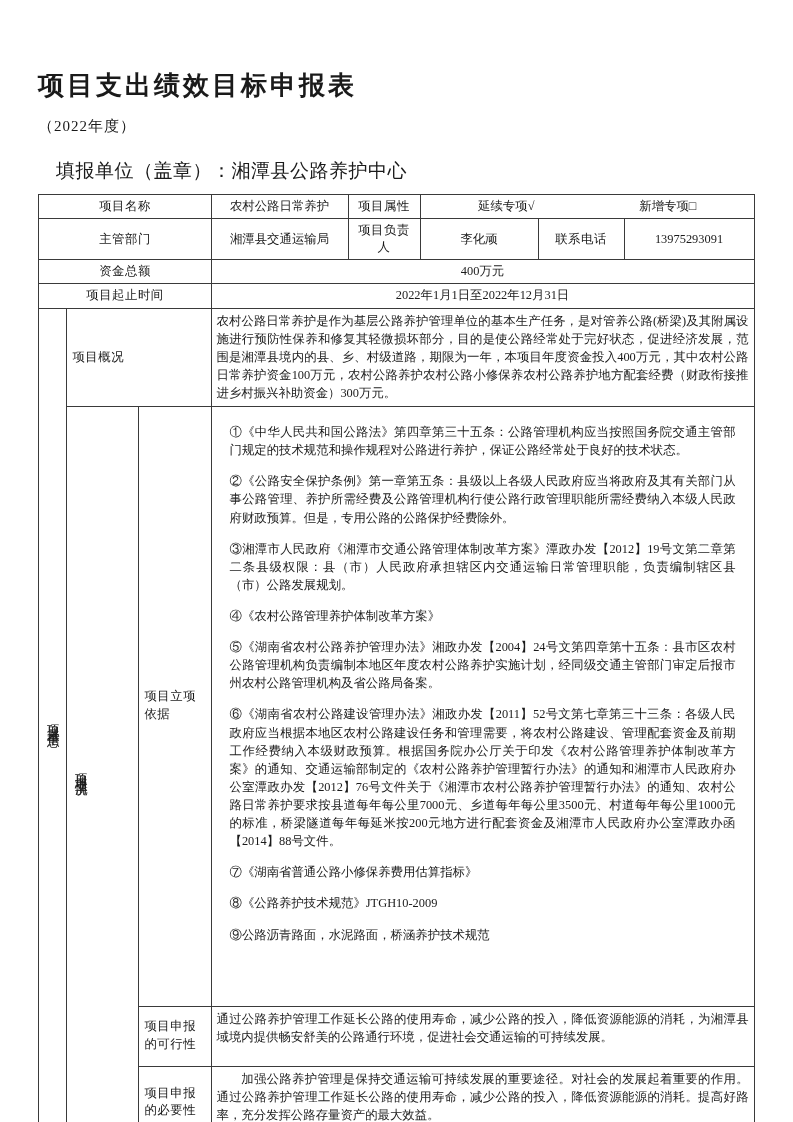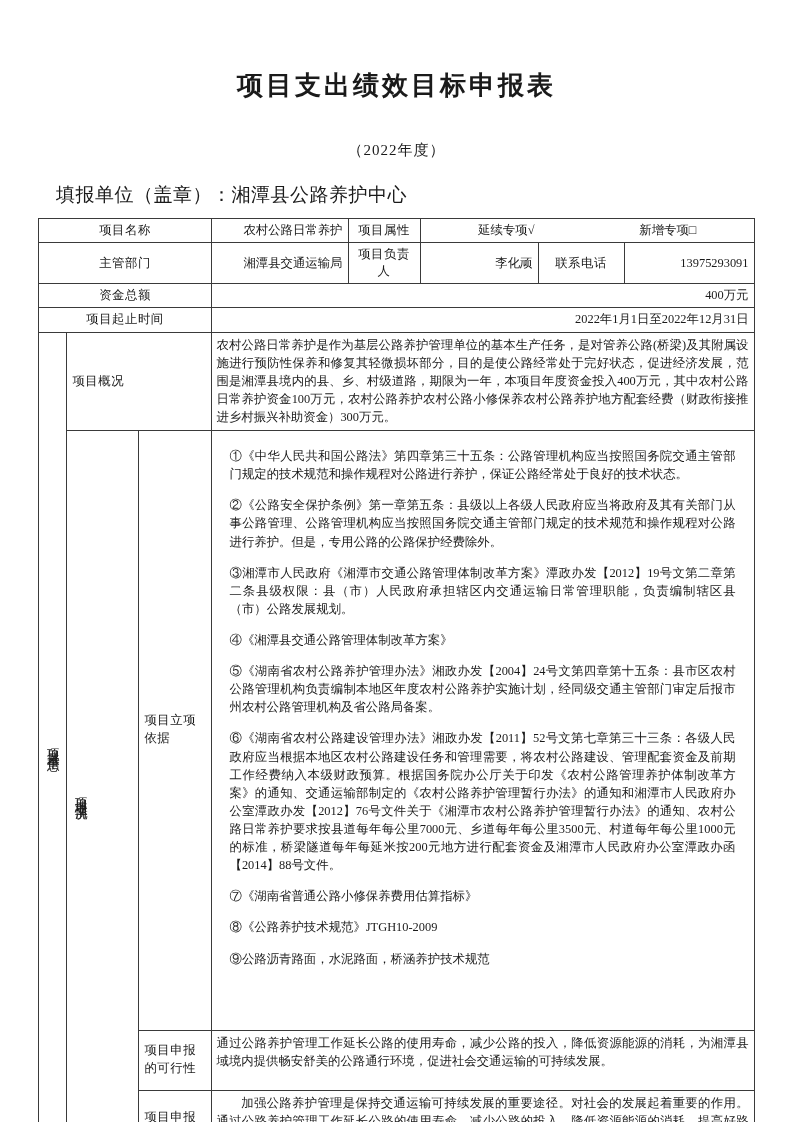--- a/index.html
+++ b/index.html
@@ -16,32 +16,30 @@
     overflow: hidden;
   }
   .page {
     width: 793px;
     height: 1122px;
     box-sizing: border-box;
     padding: 46px 38px 10px 38px;
     position: relative;
   }
   .doc-title {
-    text-align: center;
     font-size: 26px;
     font-weight: bold;
     letter-spacing: 3px;
     margin-top: 22px;
     margin-bottom: 0;
     font-family: "Liberation Serif", "DejaVu Serif", serif;
   }
   .doc-subtitle {
-    text-align: center;
     font-size: 15px;
-    margin-top: 38px;
+    margin-top: 14px;
     letter-spacing: 1px;
   }
   .filler-line {
     font-size: 19px;
     margin-top: 22px;
     margin-left: 18px;
     letter-spacing: 0.5px;
   }
   table.main {
     border-collapse: collapse;
@@ -60,21 +58,21 @@
   td.lbl {
     text-align: center;
     font-weight: normal;
     letter-spacing: 0.5px;
   }
   td.lblv {
     vertical-align: middle;
     letter-spacing: 0.5px;
   }
   td.val {
-    text-align: right;
+    text-align: center;
   }
   td.valleft {
     text-align: left;
     vertical-align: top;
     padding: 5px 7px;
   }
   .vertical {
     writing-mode: vertical-rl;
     text-orientation: upright;
     letter-spacing: 2px;
@@ -179,23 +177,23 @@
 
     <tr>
       <td class="lblv" rowspan="3">
         <span class="vertical">项目立项情况</span>
       </td>
       <td class="lblv">
         <span class="twolines">项目立项依据</span>
       </td>
       <td class="valleft basis-list" colspan="5">
         <p>①《中华人民共和国公路法》第四章第三十五条：公路管理机构应当按照国务院交通主管部门规定的技术规范和操作规程对公路进行养护，保证公路经常处于良好的技术状态。</p>
-        <p>②《公路安全保护条例》第一章第五条：县级以上各级人民政府应当将政府及其有关部门从事公路管理、公路管理机构应当按照国务院交通主管部门规定的技术规范和操作规程对公路进行养护。但是，专用公路的公路保护经费除外。</p>
+        <p>②《公路安全保护条例》第一章第五条：县级以上各级人民政府应当将政府及其有关部门从事公路管理、养护所需经费及公路管理机构行使公路行政管理职能所需经费纳入本级人民政府财政预算。但是，专用公路的公路保护经费除外。</p>
         <p>③湘潭市人民政府《湘潭市交通公路管理体制改革方案》潭政办发【2012】19号文第二章第二条县级权限：县（市）人民政府承担辖区内交通运输日常管理职能，负责编制辖区县（市）公路发展规划。</p>
-        <p>④《湘潭县交通公路管理体制改革方案》</p>
+        <p>④《农村公路管理养护体制改革方案》</p>
         <p>⑤《湖南省农村公路养护管理办法》湘政办发【2004】24号文第四章第十五条：县市区农村公路管理机构负责编制本地区年度农村公路养护实施计划，经同级交通主管部门审定后报市州农村公路管理机构及省公路局备案。</p>
         <p>⑥《湖南省农村公路建设管理办法》湘政办发【2011】52号文第七章第三十三条：各级人民政府应当根据本地区农村公路建设任务和管理需要，将农村公路建设、管理配套资金及前期工作经费纳入本级财政预算。根据国务院办公厅关于印发《农村公路管理养护体制改革方案》的通知、交通运输部制定的《农村公路养护管理暂行办法》的通知和湘潭市人民政府办公室潭政办发【2012】76号文件关于《湘潭市农村公路养护管理暂行办法》的通知、农村公路日常养护要求按县道每年每公里7000元、乡道每年每公里3500元、村道每年每公里1000元的标准，桥梁隧道每年每延米按200元地方进行配套资金及湘潭市人民政府办公室潭政办函【2014】88号文件。</p>
         <p>⑦《湖南省普通公路小修保养费用估算指标》</p>
         <p>⑧《公路养护技术规范》JTGH10-2009</p>
         <p>⑨公路沥青路面，水泥路面，桥涵养护技术规范</p>
         <div style="height:46px"></div>
       </td>
     </tr>
 
     <tr>

